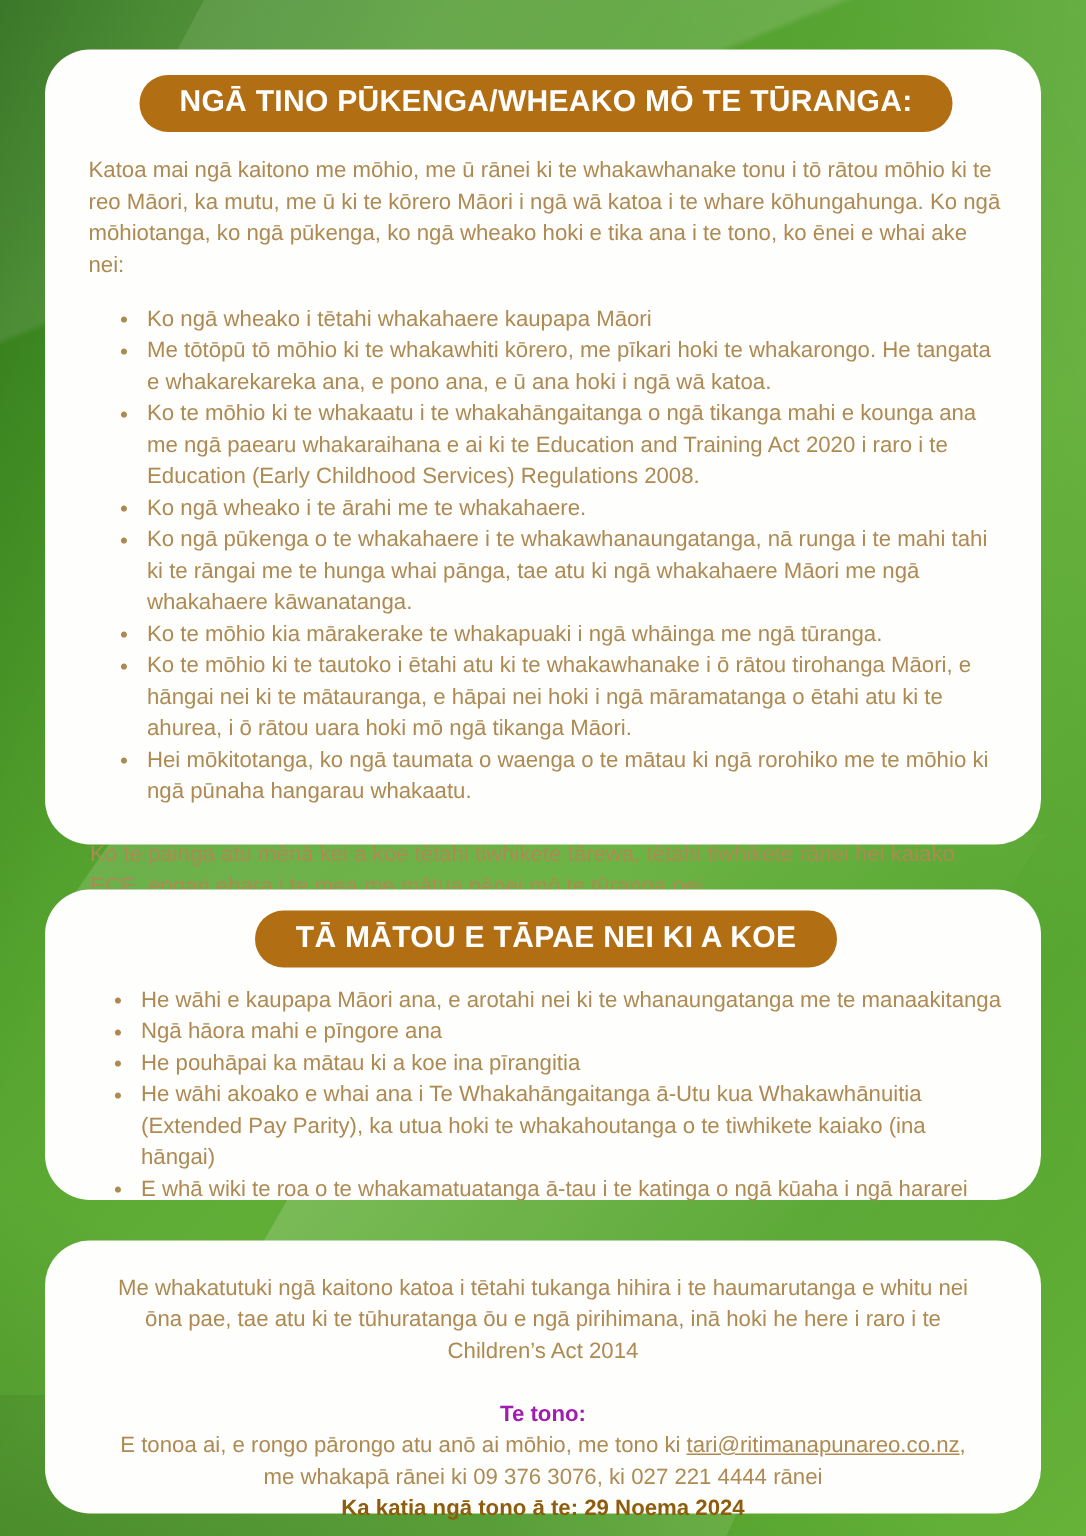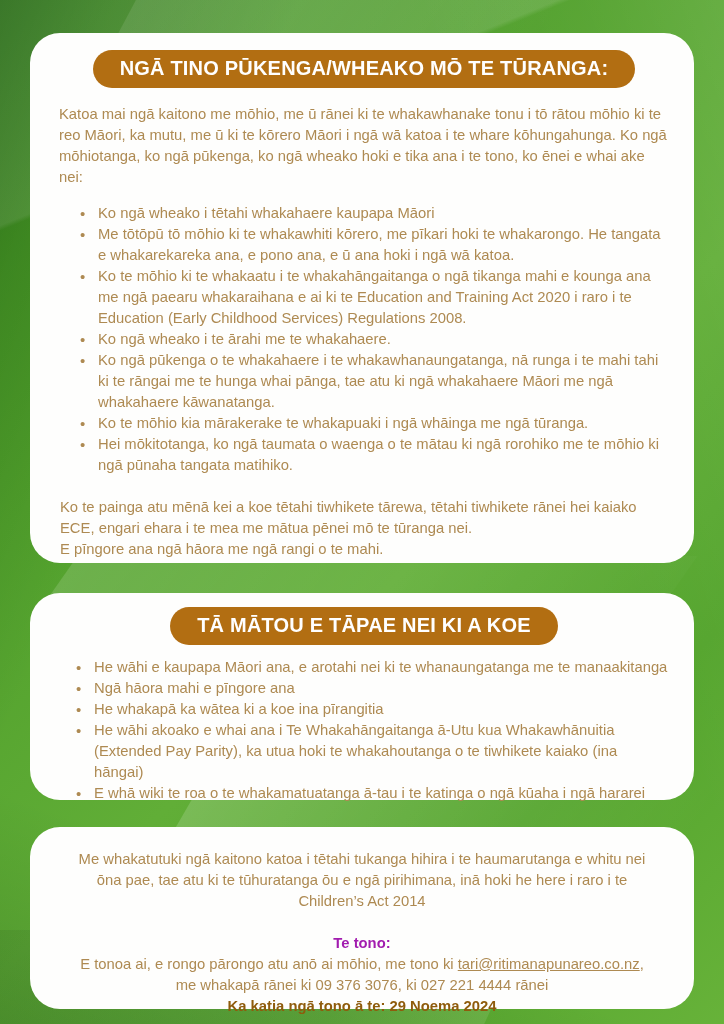--- a/index.html
+++ b/index.html
@@ -136,34 +136,35 @@
       <span>NGĀ TINO PŪKENGA/WHEAKO MŌ TE TŪRANGA:</span>
     </div>
     <p class="intro">Katoa mai ngā kaitono me mōhio, me ū rānei ki te whakawhanake tonu i tō rātou mōhio ki te reo Māori, ka mutu, me ū ki te kōrero Māori i ngā wā katoa i te whare kōhungahunga. Ko ngā mōhiotanga, ko ngā pūkenga, ko ngā wheako hoki e tika ana i te tono, ko ēnei e whai ake nei:</p>
     <ul class="bullets">
       <li>Ko ngā wheako i tētahi whakahaere kaupapa Māori</li>
       <li>Me tōtōpū tō mōhio ki te whakawhiti kōrero, me pīkari hoki te whakarongo. He tangata e whakarekareka ana, e pono ana, e ū ana hoki i ngā wā katoa.</li>
       <li>Ko te mōhio ki te whakaatu i te whakahāngaitanga o ngā tikanga mahi e kounga ana me ngā paearu whakaraihana e ai ki te Education and Training Act 2020 i raro i te Education (Early Childhood Services) Regulations 2008.</li>
       <li>Ko ngā wheako i te ārahi me te whakahaere.</li>
       <li>Ko ngā pūkenga o te whakahaere i te whakawhanaungatanga, nā runga i te mahi tahi ki te rāngai me te hunga whai pānga, tae atu ki ngā whakahaere Māori me ngā whakahaere kāwanatanga.</li>
       <li>Ko te mōhio kia mārakerake te whakapuaki i ngā whāinga me ngā tūranga.</li>
-      <li>Hei mōkitotanga, ko ngā taumata o waenga o te mātau ki ngā rorohiko me te mōhio ki ngā pūnaha tangata matihiko.</li>
+      <li>Ko te mōhio ki te tautoko i ētahi atu ki te whakawhanake i ō rātou tirohanga Māori, e hāngai nei ki te mātauranga, e hāpai nei hoki i ngā māramatanga o ētahi atu ki te ahurea, i ō rātou uara hoki mō ngā tikanga Māori.</li>
+      <li>Hei mōkitotanga, ko ngā taumata o waenga o te mātau ki ngā rorohiko me te mōhio ki ngā pūnaha hangarau whakaatu.</li>
     </ul>
     <p class="outro">Ko te painga atu mēnā kei a koe tētahi tiwhikete tārewa, tētahi tiwhikete rānei hei kaiako ECE, engari ehara i te mea me mātua pēnei mō te tūranga nei.</p>
     <p class="outro-last">E pīngore ana ngā hāora me ngā rangi o te mahi.</p>
   </section>
 
   <section class="card card-2">
     <div class="pill">
       <span>TĀ MĀTOU E TĀPAE NEI KI A KOE</span>
     </div>
     <ul class="bullets">
       <li>He wāhi e kaupapa Māori ana, e arotahi nei ki te whanaungatanga me te manaakitanga</li>
       <li>Ngā hāora mahi e pīngore ana</li>
-      <li>He whakapā ka wātea ki a koe ina pīrangitia</li>
+      <li>He pouhāpai ka mātau ki a koe ina pīrangitia</li>
       <li>He wāhi akoako e whai ana i Te Whakahāngaitanga ā-Utu kua Whakawhānuitia (Extended Pay Parity), ka utua hoki te whakahoutanga o te tiwhikete kaiako (ina hāngai)</li>
       <li>E whā wiki te roa o te whakamatuatanga ā-tau i te katinga o ngā kūaha i ngā hararei</li>
     </ul>
   </section>
 
   <section class="card card-3">
     <p class="notice">Me whakatutuki ngā kaitono katoa i tētahi tukanga hihira i te haumarutanga e whitu nei ōna pae, tae atu ki te tūhuratanga ōu e ngā pirihimana, inā hoki he here i raro i te Children’s Act 2014</p>
     <p class="tono-heading">Te tono:</p>
     <p class="apply-line"><span>E tonoa ai, e rongo pārongo atu anō ai mōhio, me tono ki </span><a class="email-link">tari@ritimanapunareo.co.nz</a><span>,</span></p>
     <p class="apply-line">me whakapā rānei ki 09 376 3076, ki 027 221 4444 rānei</p>

